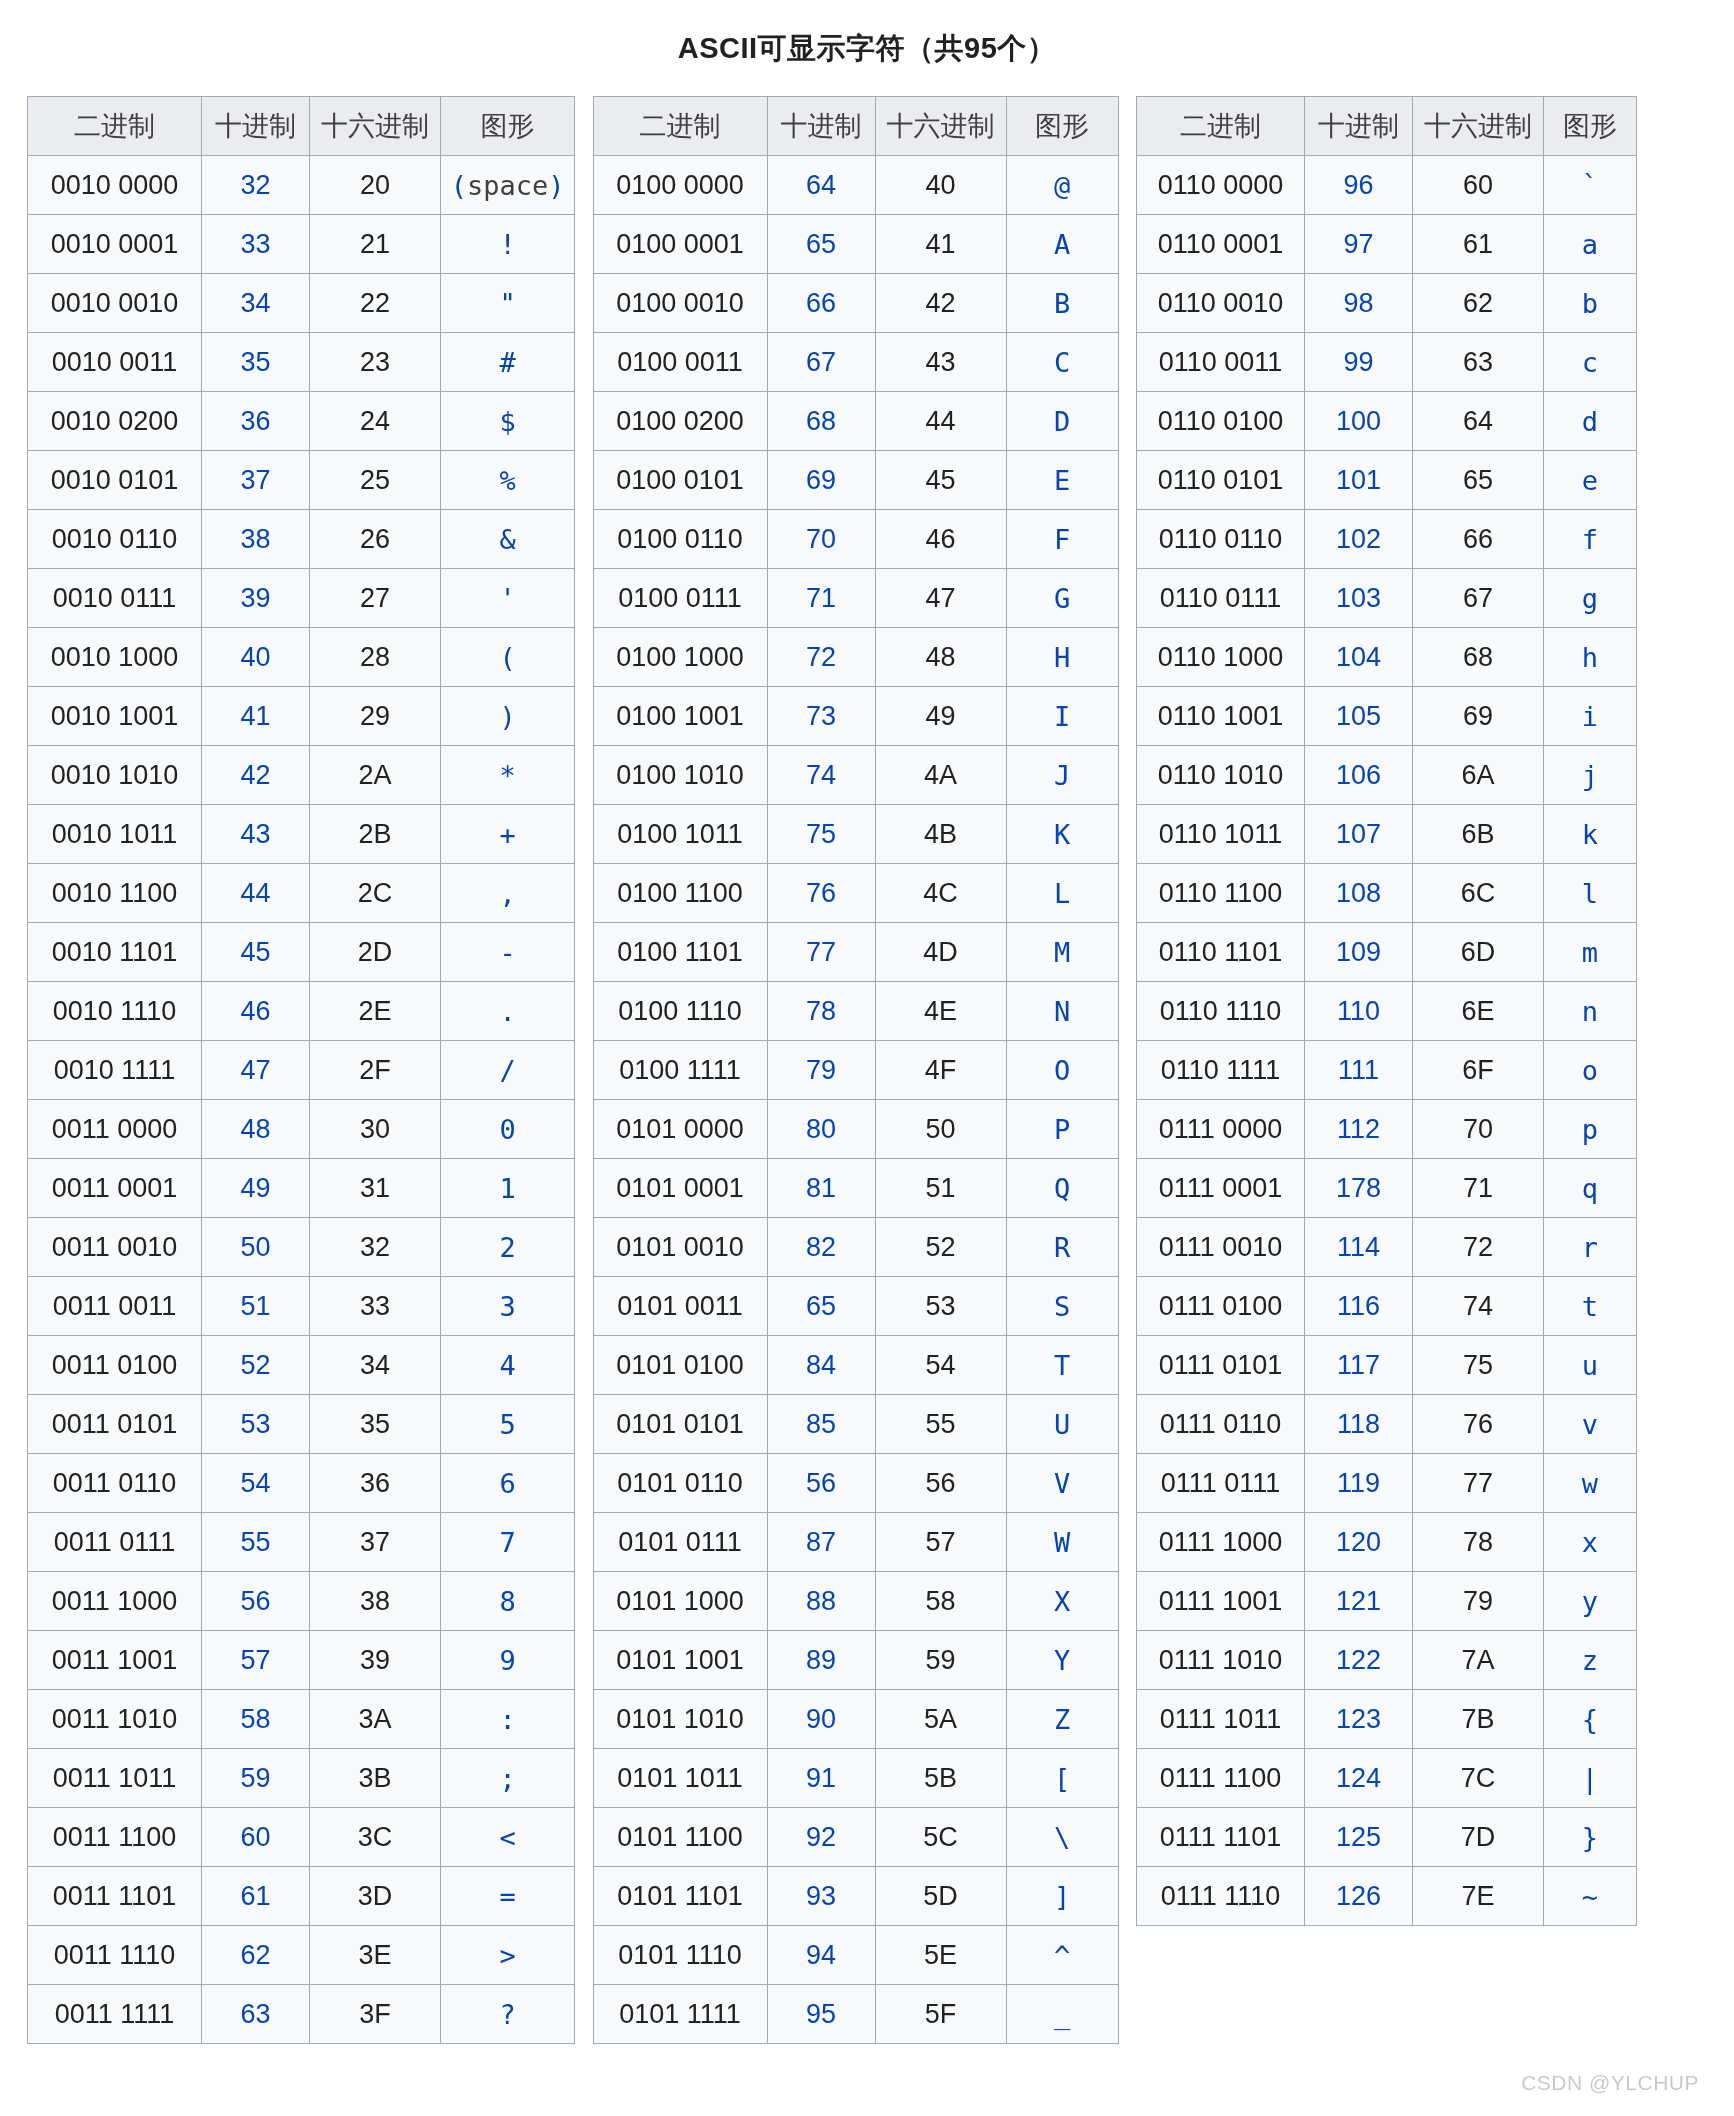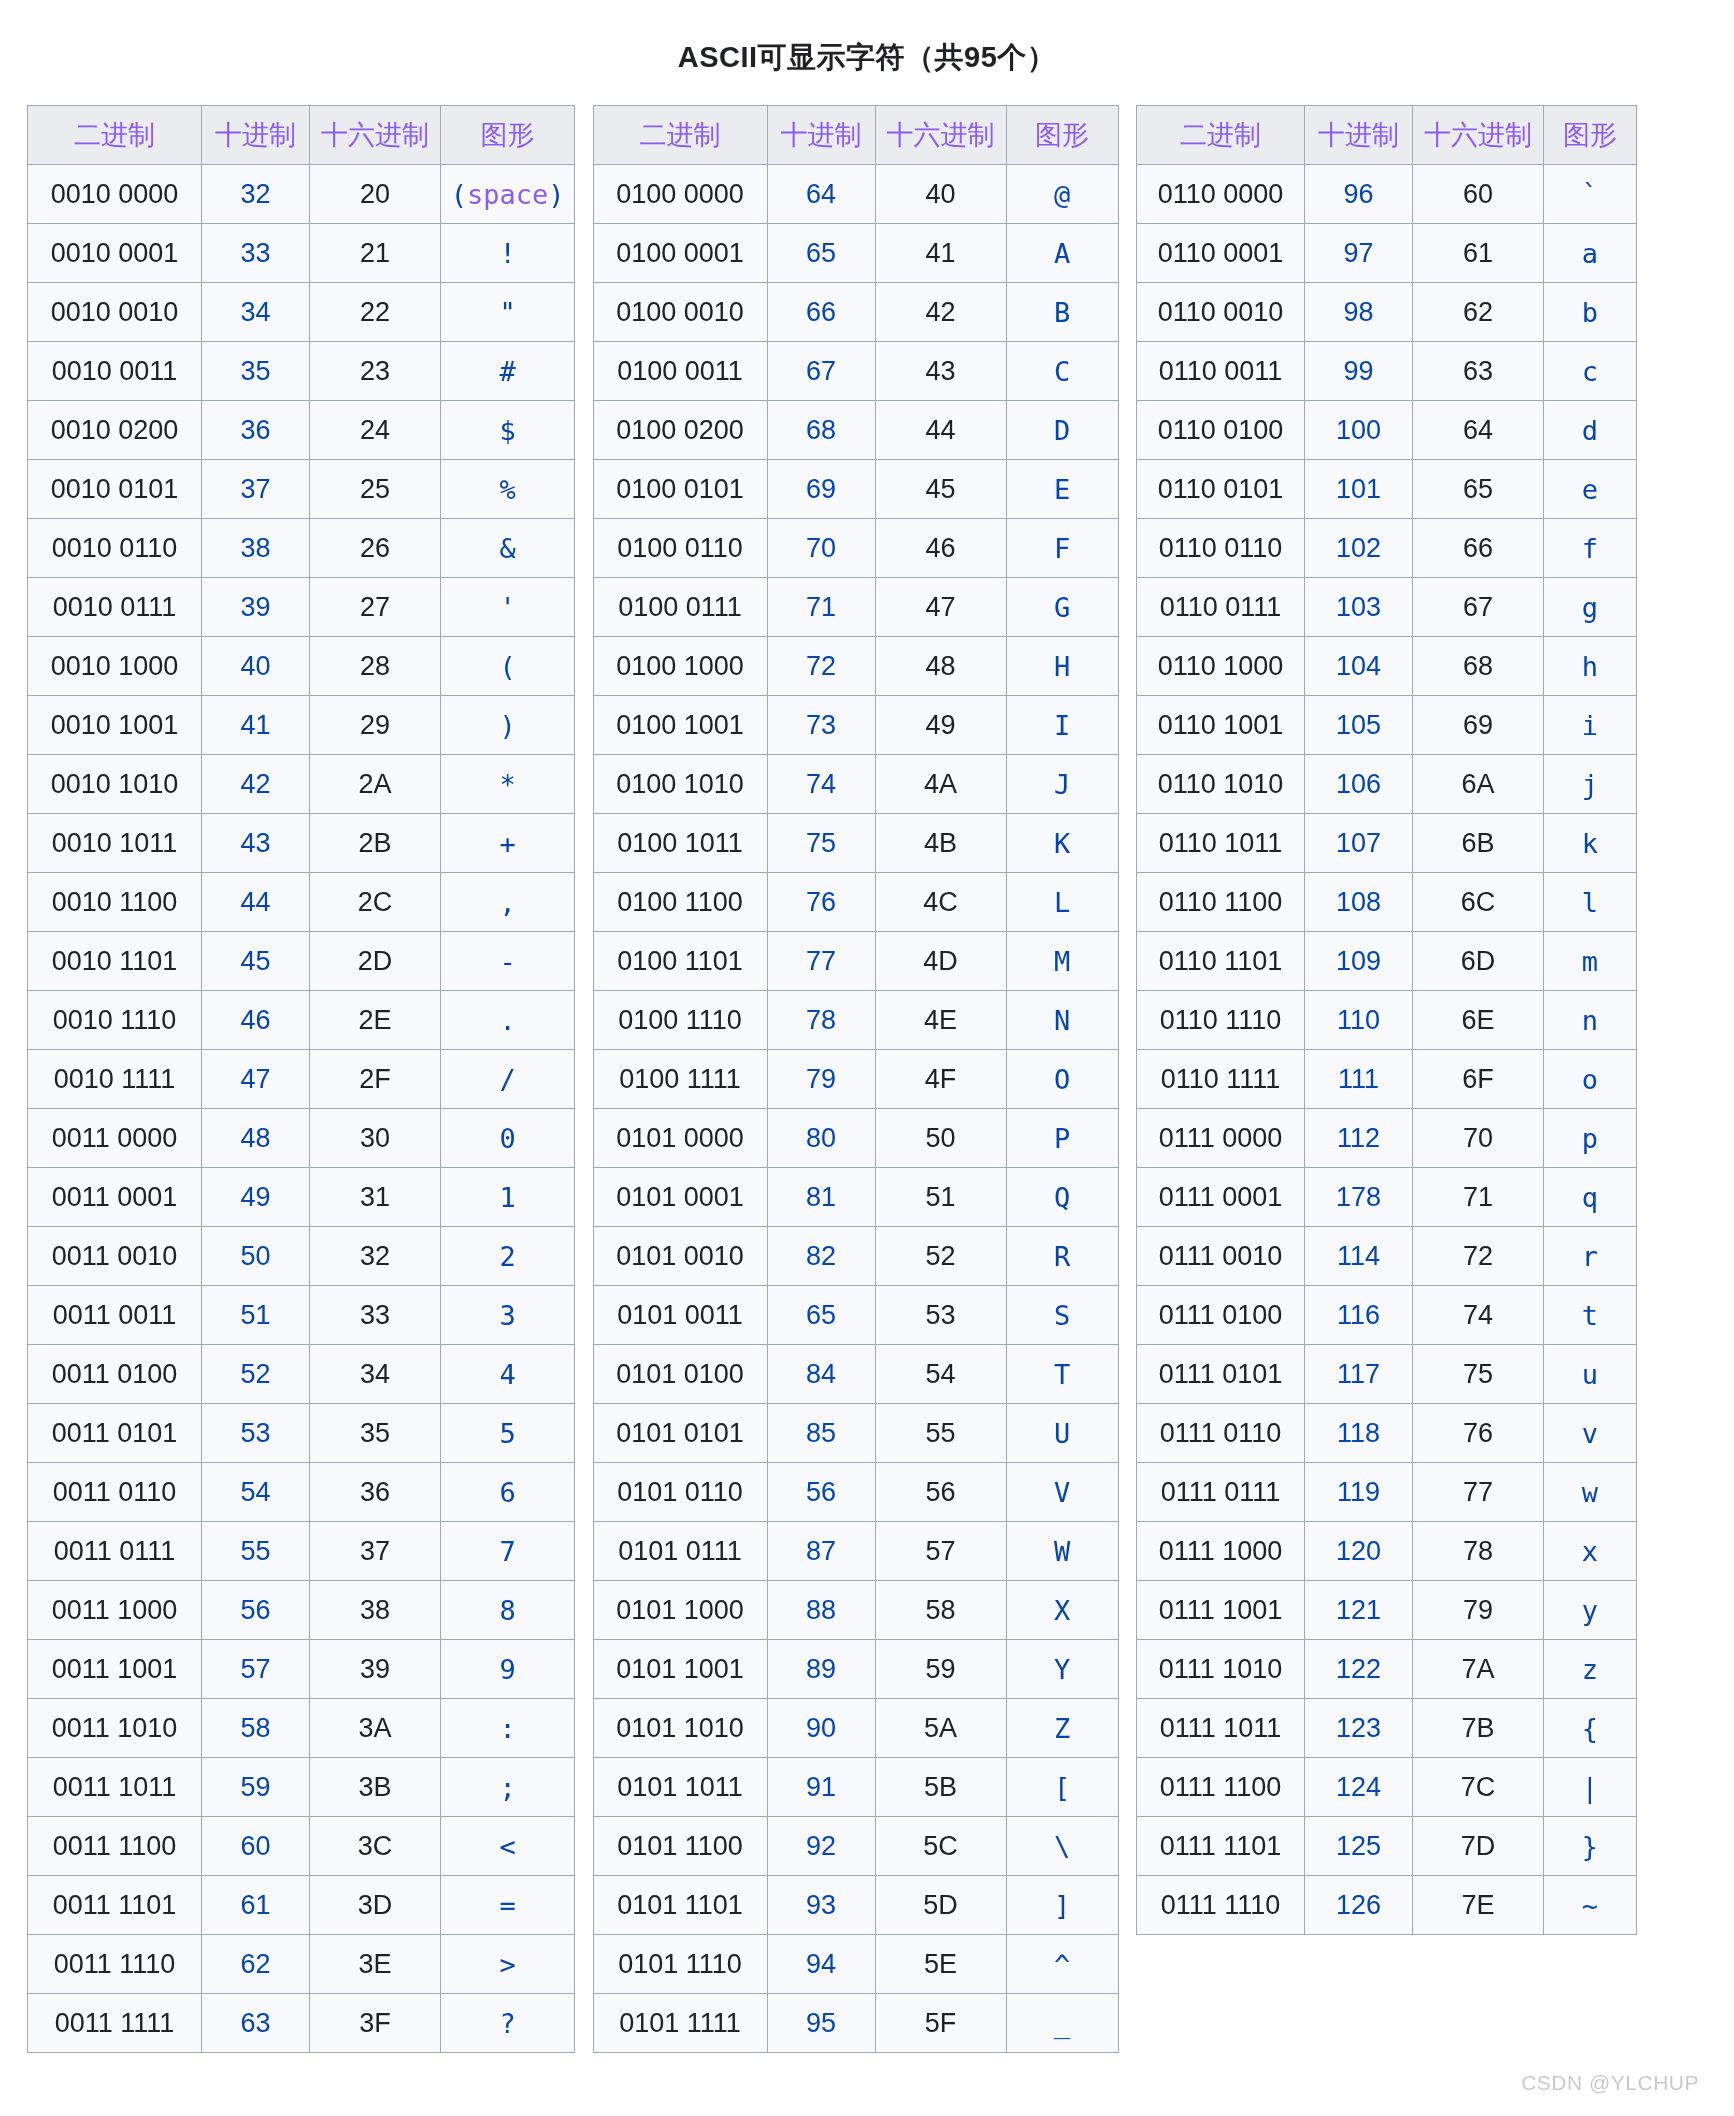--- a/index.html
+++ b/index.html
@@ -13,21 +13,21 @@
     width: 1734px;
     min-height: 2116px;
     box-sizing: border-box;
     padding: 29px 27px 39px 27px;
     position: relative;
   }
   .title {
     text-align: center;
     font-weight: 700;
     font-size: 29px;
-    margin: 9px 0 27px 0;
+    margin: 0 0 27px 0;
     letter-spacing: 0.5px;
   }
   .tables-row {
     display: flex;
     gap: 17.4px;
     align-items: flex-start;
   }
   table.ascii {
     border-collapse: collapse;
     table-layout: fixed;
@@ -51,21 +51,21 @@
     height: 58px;
     text-align: center;
     vertical-align: middle;
     white-space: nowrap;
   }
   table.ascii th {
     background: #eaecf0;
     font-weight: 400;
   }
   table.ascii th a, .link {
-    color: #8b5cf6;
+    color: #404040;
     text-decoration: none;
   }
   td.bin { text-align: left; }
   td.dec, td.glyph { color: #0645ad; }
   td.hex { color: #202122; }
   td.glyph { font-family: Consolas, Menlo, monospace; }
 
   .watermark {
     position: absolute;
     right: 35px;

